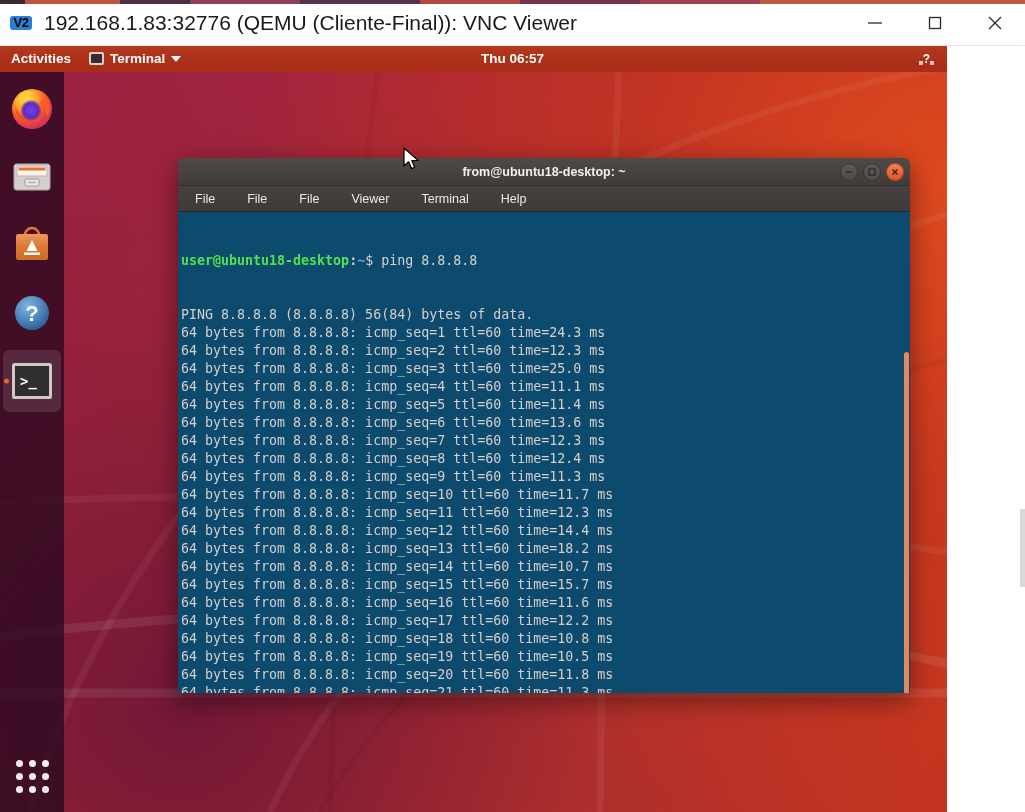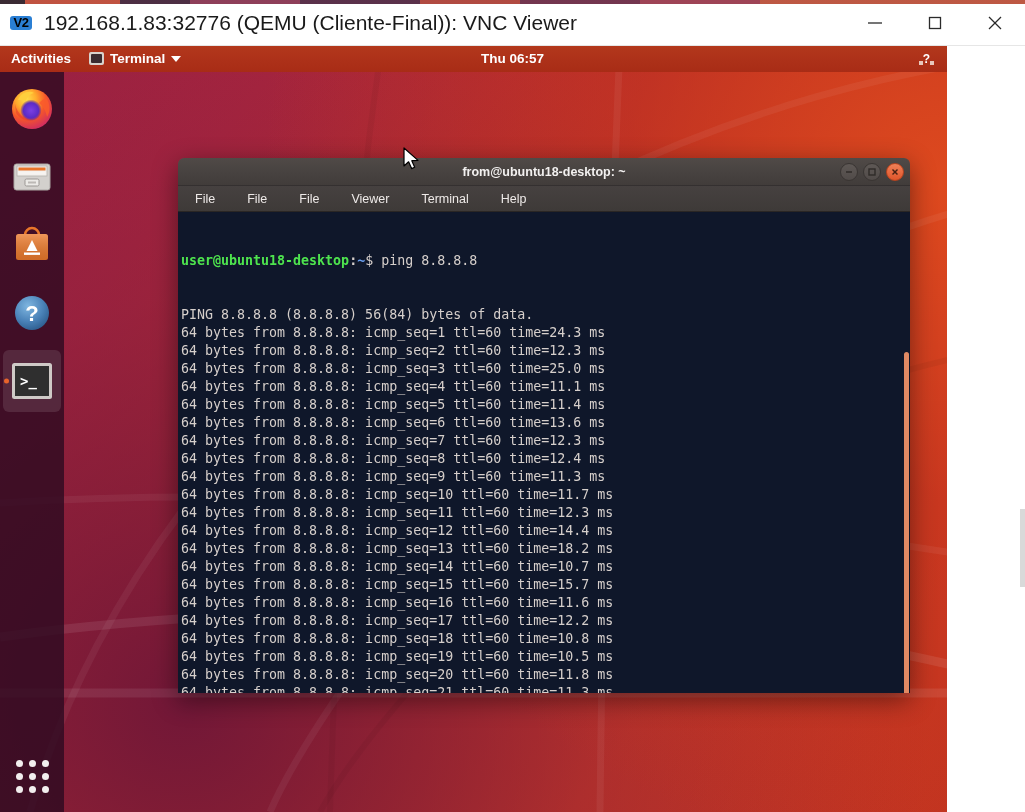--- a/index.html
+++ b/index.html
@@ -322,21 +322,21 @@
     font-size: 12.5px;
     padding: 2px 7px;
     border-radius: 3px;
     font-family: "Liberation Sans", sans-serif;
     white-space: nowrap;
   }
 
   .term-body {
     position: relative;
     height: 483px;
-    background: #0f172a;
+    background: #0c4a6e;
     overflow: hidden;
     padding: 4px 0 0 3px;
   }
   .term-lines {
     font-family: "DejaVu Sans Mono", "Liberation Mono", monospace;
     font-size: 13.3px;
     line-height: 18px;
     color: #d6cfcb;
     white-space: pre;
   }

